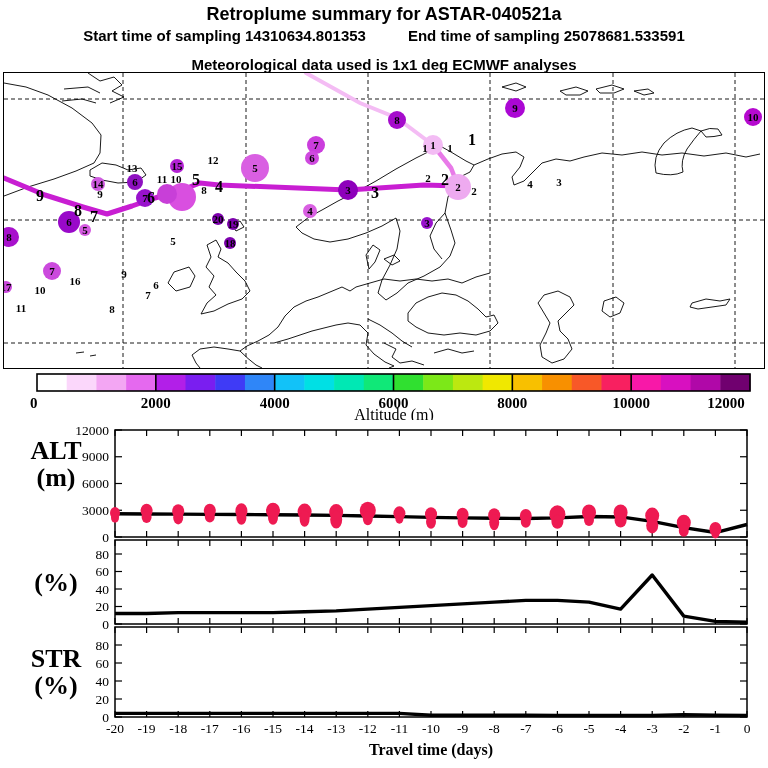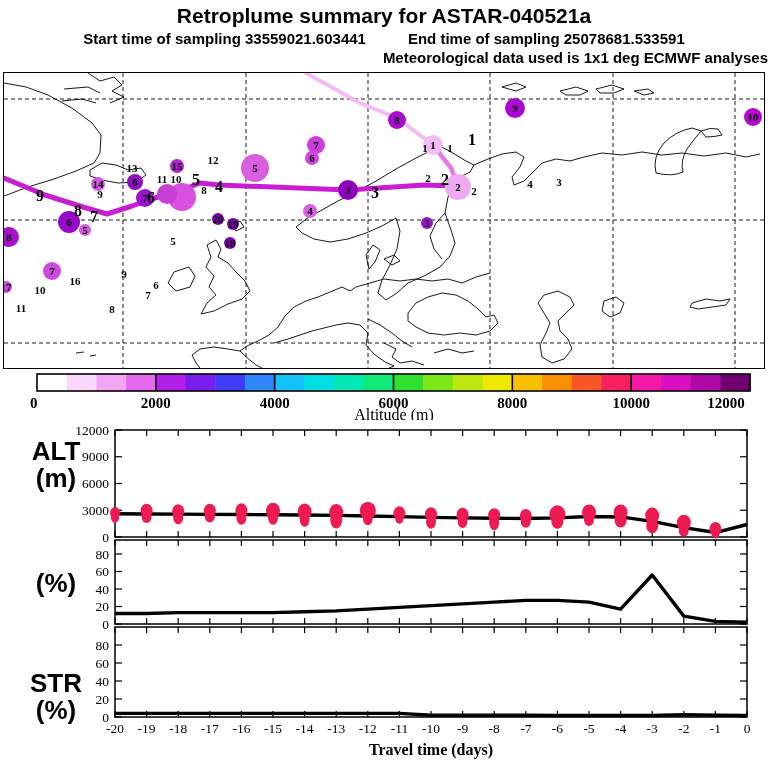--- a/index.html
+++ b/index.html
@@ -1,33 +1,33 @@
 <!DOCTYPE html>
 <html><head>
 <meta charset="utf-8">
 <style>
   html,body{margin:0;padding:0;background:#ffffff;}
   body{width:768px;height:768px;position:relative;font-family:"Liberation Sans",sans-serif;color:#000;}
   .titleblock{position:absolute;left:0;top:4px;width:768px;text-align:center;}
-  .t1{font-size:21px;font-weight:bold;}
+  .t1{font-size:18px;font-weight:bold;}
   .t2{font-size:15px;font-weight:bold;display:flex;justify-content:center;gap:42px;margin-top:2px;}
-  .t3{font-size:15px;font-weight:bold;margin-top:2px;text-align:right;}
+  .t3{font-size:15px;font-weight:bold;margin-top:12px;}
   #map-wrap{position:absolute;left:3px;top:72px;width:760px;height:295px;border:1.5px solid #000;background:#fff;}
   #cbar-svg{position:absolute;left:0;top:368px;}
   #panels-svg{position:absolute;left:0;top:420px;}
-  .sidelabel{position:absolute;left:8px;width:96px;text-align:center;font-weight:bold;font-size:26px;line-height:1.02;}
+  .sidelabel{position:absolute;left:8px;width:96px;text-align:center;font-weight:bold;font-size:26px;line-height:1.02;font-family:Liberation Serif, serif;}
   svg text{font-family:"Liberation Serif",serif;}
 </style>
 </head>
 <body>
 
 <div class="titleblock">
   <div class="t1">Retroplume summary for ASTAR-040521a</div>
   <div class="t2">
-    <span>Start time of sampling 33559021.603441</span>
+    <span>Start time of sampling 14310634.801353</span>
     <span>End time of sampling 25078681.533591</span>
   </div>
   <div class="t3">Meteorological data used is 1x1 deg ECMWF analyses</div>
 </div>
 
 <div id="map-wrap">
   <svg id="map-svg" width="760" height="295" viewBox="0 0 760 295">
       <line x1="119" y1="0" x2="119" y2="295" stroke="#000" stroke-width="0.9" stroke-dasharray="4,3"></line>
       <line x1="242" y1="0" x2="242" y2="295" stroke="#000" stroke-width="0.9" stroke-dasharray="4,3"></line>
       <line x1="364" y1="0" x2="364" y2="295" stroke="#000" stroke-width="0.9" stroke-dasharray="4,3"></line>
@@ -193,21 +193,21 @@
     <text x="394" y="52" text-anchor="middle" font-size="16px">Altitude (m)</text>
   </svg>
 
 <div class="sidelabel" style="top:438px;">
   <div>ALT</div>
   <div>(m)</div>
 </div>
 <div class="sidelabel" style="top:570px;">
   <div>(%)</div>
 </div>
-<div class="sidelabel" style="top:646px;margin-top:24px;">
+<div class="sidelabel" style="top:646px;">
   <div>STR</div>
   <div>(%)</div>
 </div>
 
 <svg id="panels-svg" width="768" height="348">
     <rect x="115" y="10" width="632" height="107" fill="none" stroke="#000" stroke-width="1.5"></rect>
     <line x1="115" y1="10" x2="115" y2="16" stroke="#000" stroke-width="1.2"></line>
     <line x1="115" y1="117" x2="115" y2="111" stroke="#000" stroke-width="1.2"></line>
     <line x1="146.6" y1="10" x2="146.6" y2="16" stroke="#000" stroke-width="1.2"></line>
     <line x1="146.6" y1="117" x2="146.6" y2="111" stroke="#000" stroke-width="1.2"></line>

